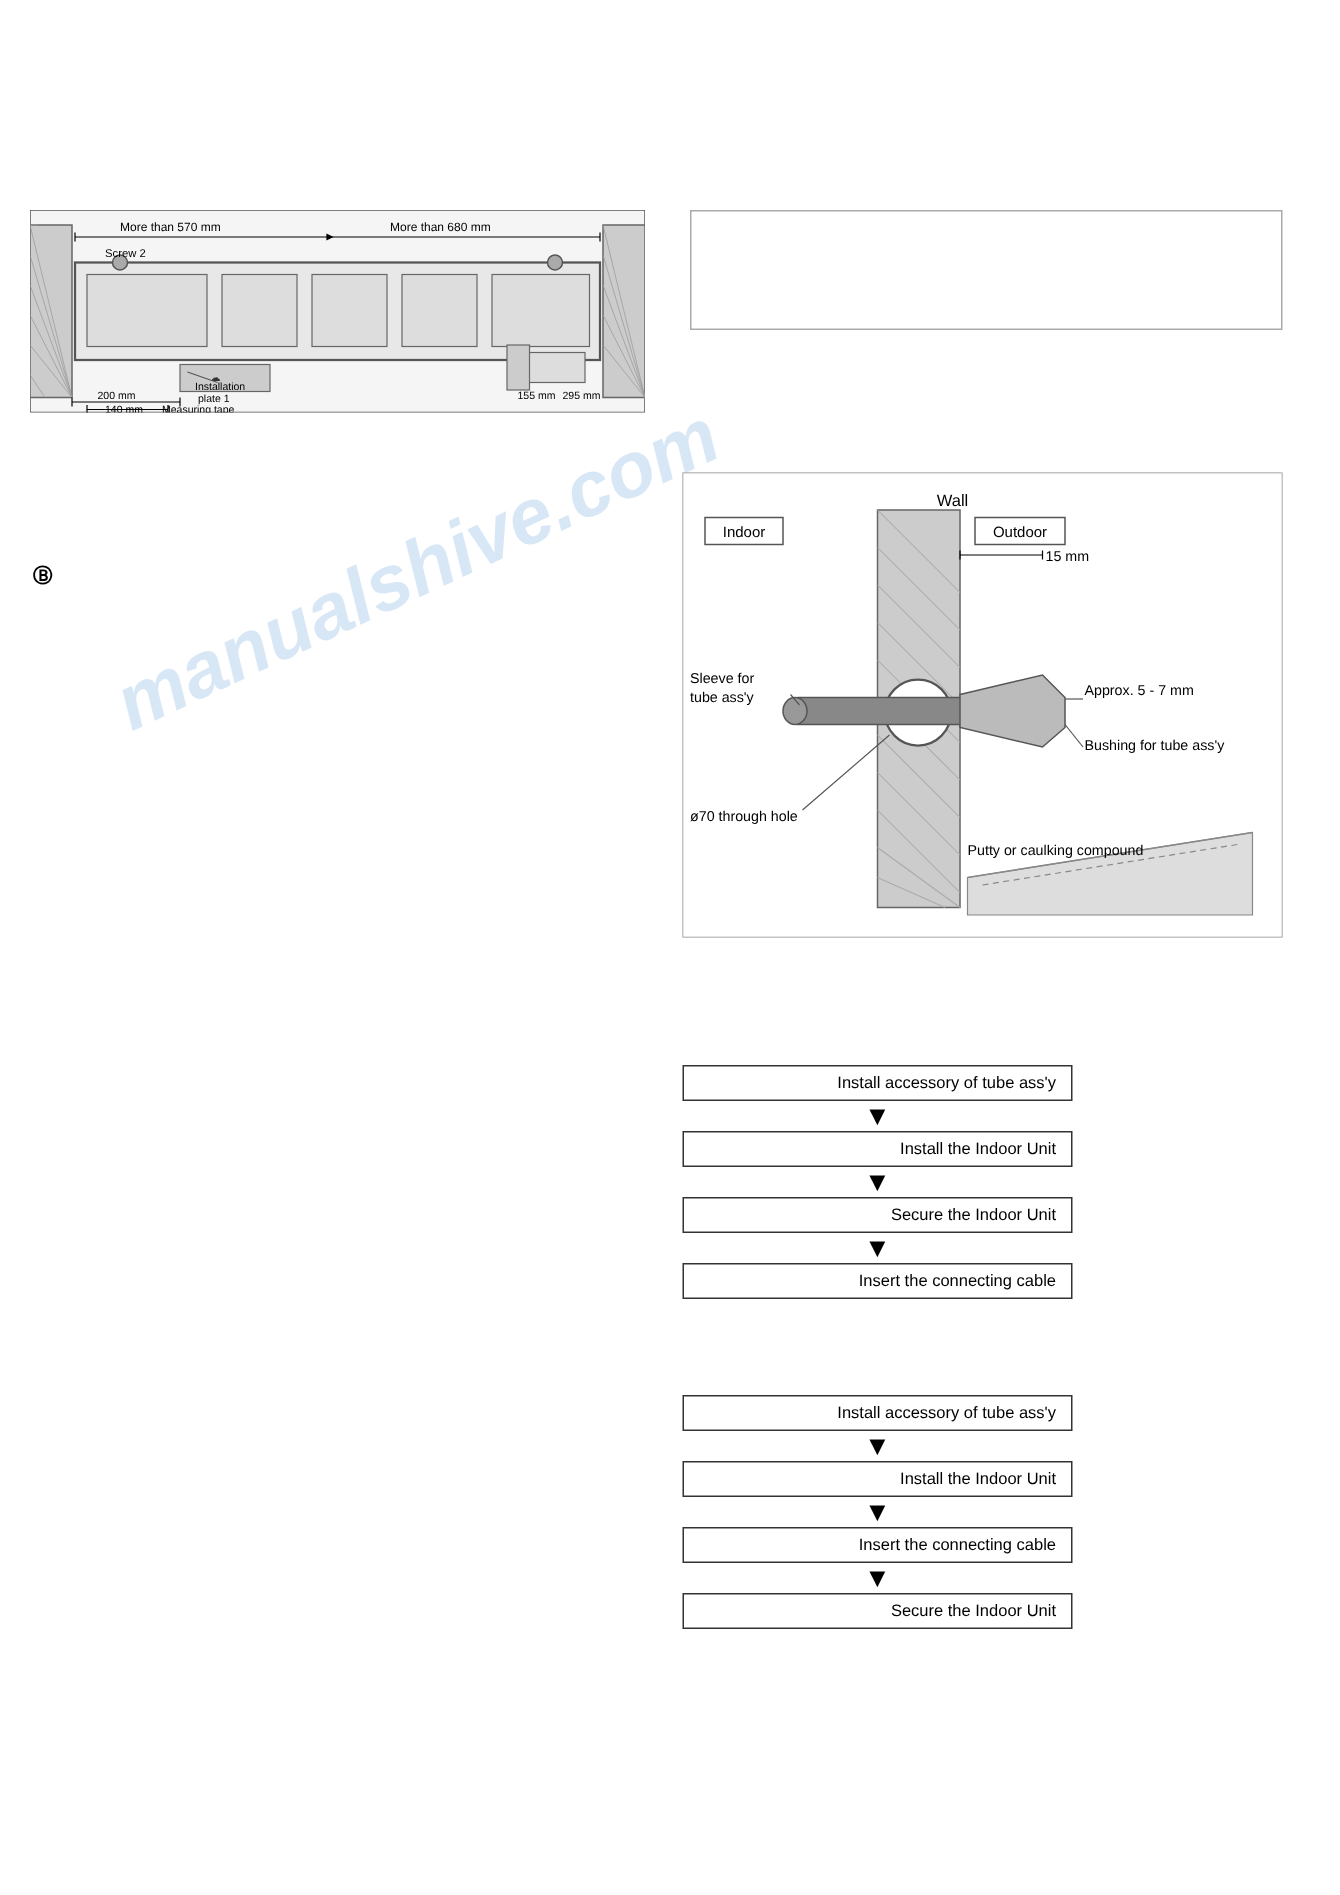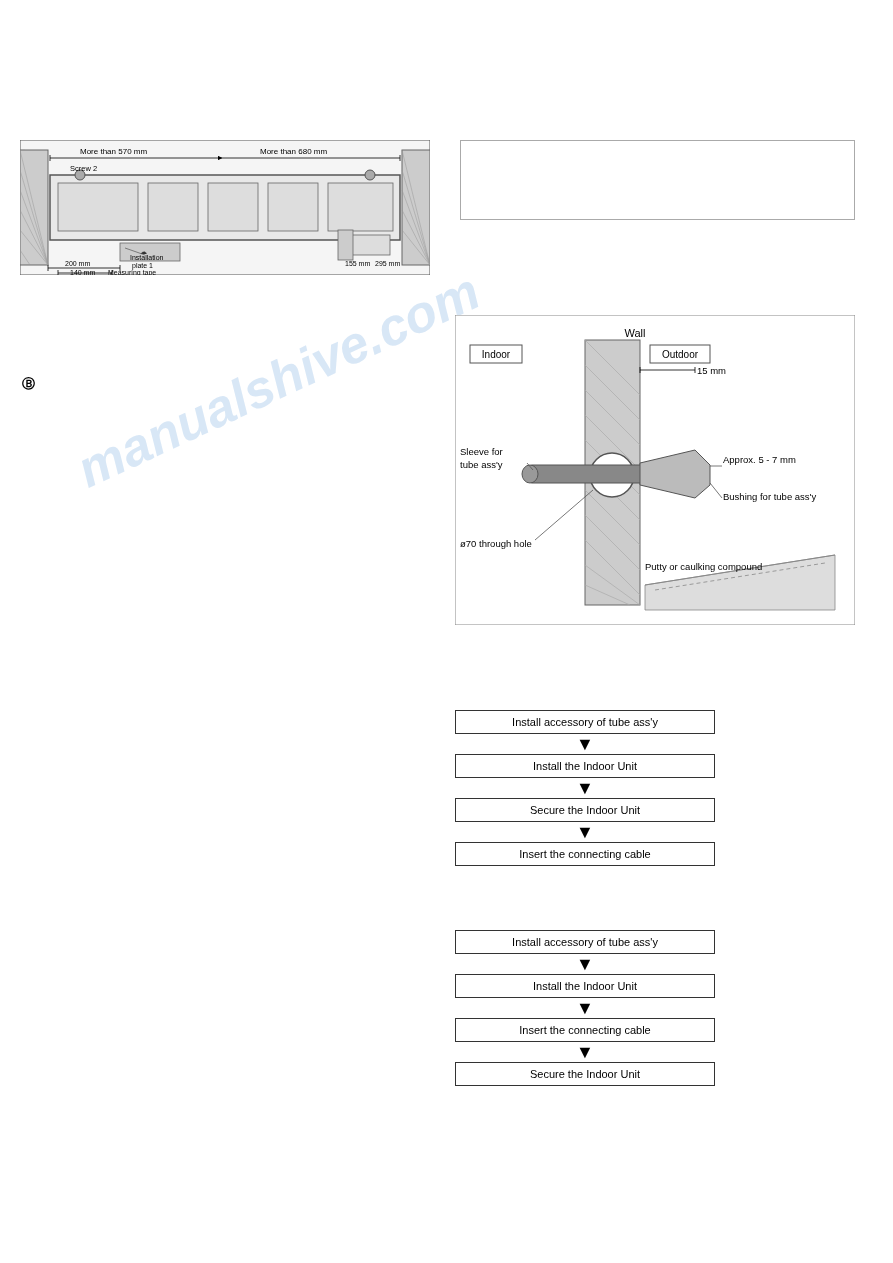--- a/index.html
+++ b/index.html
@@ -40,21 +40,21 @@
     .flowchart-container {
       position: absolute;
     }
 
     .flow-box {
       border: 1px solid #333;
       padding: 5px 10px;
       font-size: 11px;
       background: #fff;
       width: 260px;
-      text-align: center;
+      text-align: right;
     }
 
     .flow-arrow {
       display: flex;
       justify-content: center;
       align-items: center;
       font-size: 18px;
       height: 20px;
       color: #000;
     }

